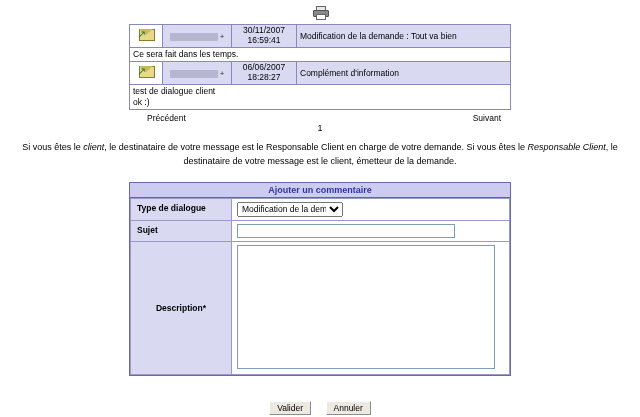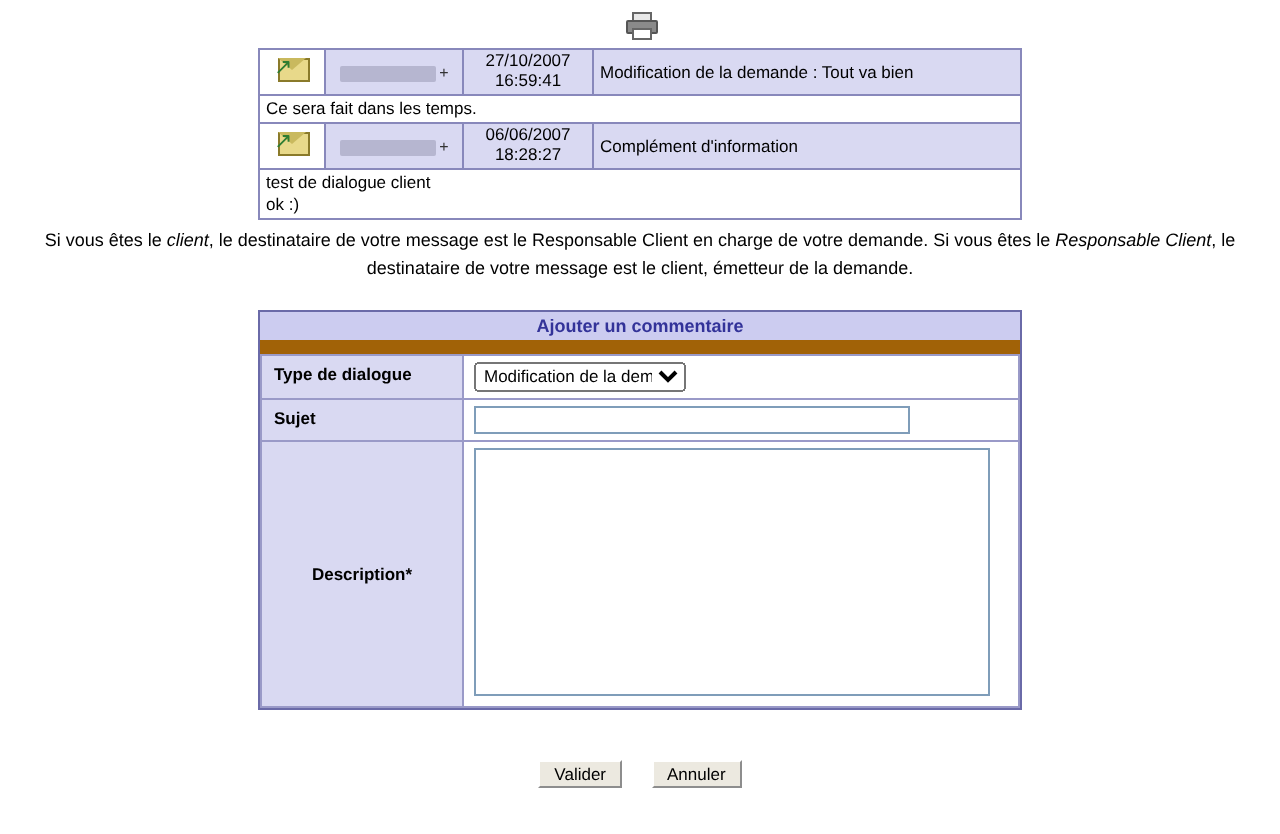--- a/index.html
+++ b/index.html
@@ -176,21 +176,21 @@
     margin: 14px auto 0 auto;
     border: 1px solid #6a6aa8;
   }
   .form-title {
     background: #ccccf0;
     color: #333399;
     font-weight: bold;
     font-size: 9px;
     text-align: center;
     padding: 2px 0;
-    border-bottom: 7px solid #a16207;
+    border-bottom: 1px solid #a16207;
   }
   table.form {
     border-collapse: collapse;
     width: 100%;
     background: #ffffff;
   }
   table.form td {
     border: 1px solid #9a9ac8;
     font-size: 8.5px;
     vertical-align: top;
@@ -274,21 +274,21 @@
           <tr>
         <td class="icon-cell" rowspan="1">
           <span class="mail-icon">
             <span class="env"></span><span class="flapl"></span><span class="arrow">↗</span>
           </span>
         </td>
         <td class="user-cell">
           <span class="redacted user"></span><span class="plus-mark">+</span>
         </td>
         <td class="date-cell">
-          <span>27/10/2007</span><br>
+          <span>30/11/2007</span><br>
           <span>16:59:41</span>
         </td>
         <td class="subject-cell">Modification de la demande : Tout va bien</td>
       </tr>
       <tr>
         <td class="msg-cell" colspan="4">Ce sera fait dans les temps.</td>
       </tr>
       <tr>
         <td class="icon-cell">
           <span class="mail-icon">
@@ -307,20 +307,25 @@
       <tr>
         <td class="msg-cell" colspan="4">
           <div>test de dialogue client</div>
           <div>ok :)</div>
         </td>
       </tr>
     </tbody>
       </table>
   </div>
 
+  <div class="pager">
+    <span class="prev">Précédent</span>
+    <span class="num">1</span>
+    <span class="next">Suivant</span>
+  </div>
 
   <div class="explain">
     <span>Si vous êtes le </span><i>client</i><span>, le destinataire de votre message est le Responsable Client en charge de votre demande. Si vous êtes le </span><i>Responsable Client</i><span>, le destinataire de votre message est le client, émetteur de la demande.</span>
   </div>
 
   <div class="form-wrap">
     <div class="form-title">Ajouter un commentaire</div>
     <table class="form">
       <tbody>
           <tr>

